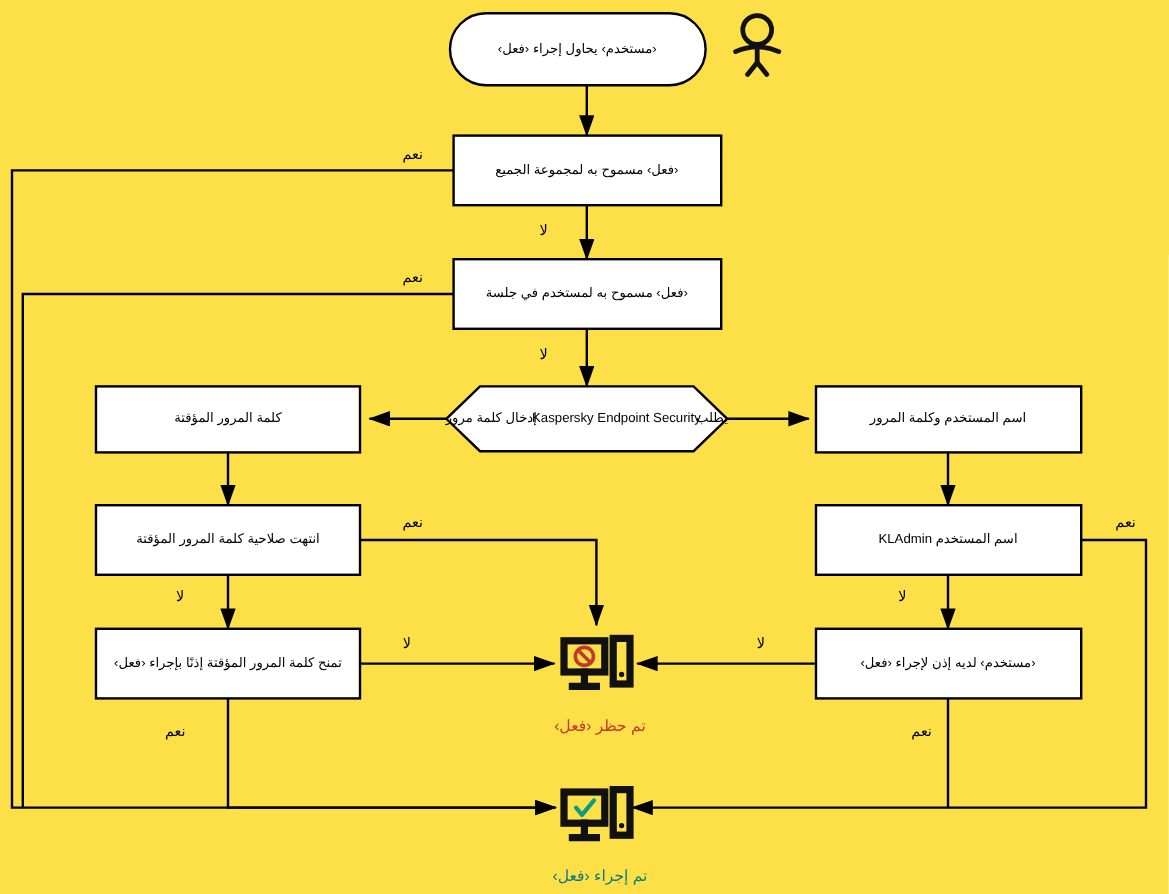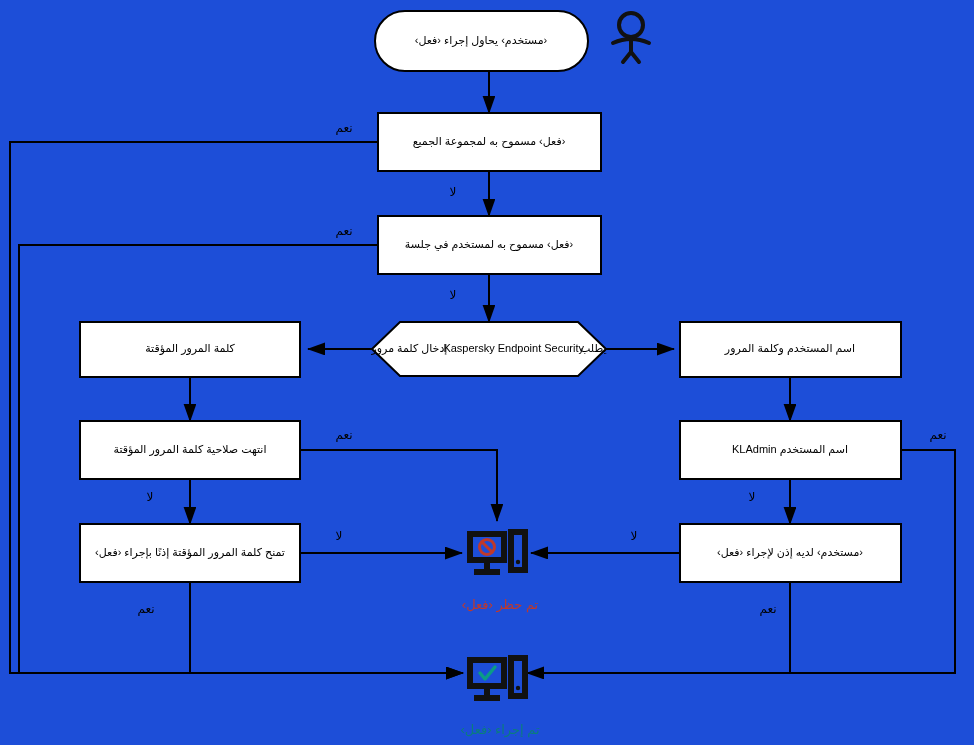--- a/index.html
+++ b/index.html
@@ -4,21 +4,21 @@
 <style>
   html, body {
     margin: 0;
     padding: 0;
     background: #ffffff;
   }
   #canvas {
     position: relative;
     width: 974px;
     height: 745px;
-    background: #1d4ed8;
+    background: #fde047;
     font-family: "Liberation Sans", "DejaVu Sans", sans-serif;
     overflow: hidden;
   }
   svg.diagram {
     position: absolute;
     top: 0;
     left: 0;
     width: 974px;
     height: 745px;
   }

